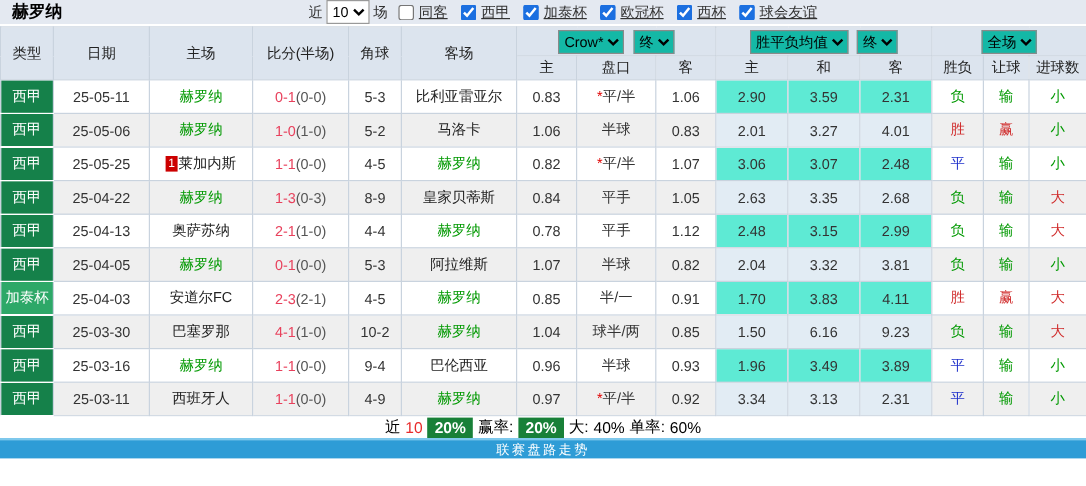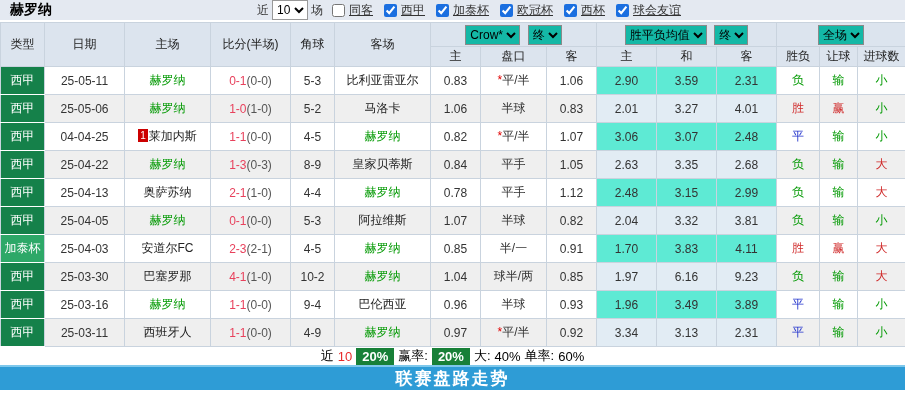--- a/index.html
+++ b/index.html
@@ -42,21 +42,21 @@
   
   .summary { height:24px; display:flex; align-items:center; justify-content:center; gap:4px;
              background:#fff; font-size:13px; color:#000; }
   .summary .red { color:#e82b2b; }
   .summary .pct-badge { background:#188038; color:#fff; padding:1px 6px; font-weight:bold; }
   .summary .blue { color:#000000; }
 
   
   .footer { margin-top:auto; height:25px; background:#2e9cd6; border-top:2px solid #7ec8ec;
             display:flex; align-items:center; justify-content:center;
-            color:#fff; font-size:17px; font-weight:bold; letter-spacing:2px; }
+            color:#fff; font-size:11px; font-weight:normal; letter-spacing:2px; }
 </style>
 </head>
 <body>
 
 <div class="page">
 
   <div class="topbar">
     <span class="title">赫罗纳</span>
     <div class="controls">
       <span>近</span>
@@ -169,21 +169,21 @@
         <td>0.83</td>
         <td class="eu">2.01</td>
         <td class="eu">3.27</td>
         <td class="eu">4.01</td>
         <td data-c="r">胜</td>
         <td data-c="r">赢</td>
         <td data-c="g">小</td>
       </tr>
       <tr>
         <td class="lg" data-lg="liga">西甲</td>
-        <td>04-04-25</td>
+        <td>25-05-25</td>
         <td><span class="badge">1</span><span data-c="k">莱加内斯</span></td>
         <td><span class="ft">1-1</span><span class="ht">(0-0)</span></td>
         <td>4-5</td>
         <td><span data-c="g">赫罗纳</span></td>
         <td>0.82</td>
         <td><span class="star">*</span><span>平/半</span></td>
         <td>1.07</td>
         <td class="eu">3.06</td>
         <td class="eu">3.07</td>
         <td class="eu">2.48</td>
@@ -262,21 +262,21 @@
       <tr>
         <td class="lg" data-lg="liga">西甲</td>
         <td>25-03-30</td>
         <td><span data-c="k">巴塞罗那</span></td>
         <td><span class="ft">4-1</span><span class="ht">(1-0)</span></td>
         <td>10-2</td>
         <td><span data-c="g">赫罗纳</span></td>
         <td>1.04</td>
         <td><span class="star"></span><span>球半/两</span></td>
         <td>0.85</td>
-        <td class="eu">1.97</td>
+        <td class="eu">1.50</td>
         <td class="eu">6.16</td>
         <td class="eu">9.23</td>
         <td data-c="g">负</td>
         <td data-c="g">输</td>
         <td data-c="r">大</td>
       </tr>
       <tr>
         <td class="lg" data-lg="liga">西甲</td>
         <td>25-03-16</td>
         <td><span data-c="g">赫罗纳</span></td>

